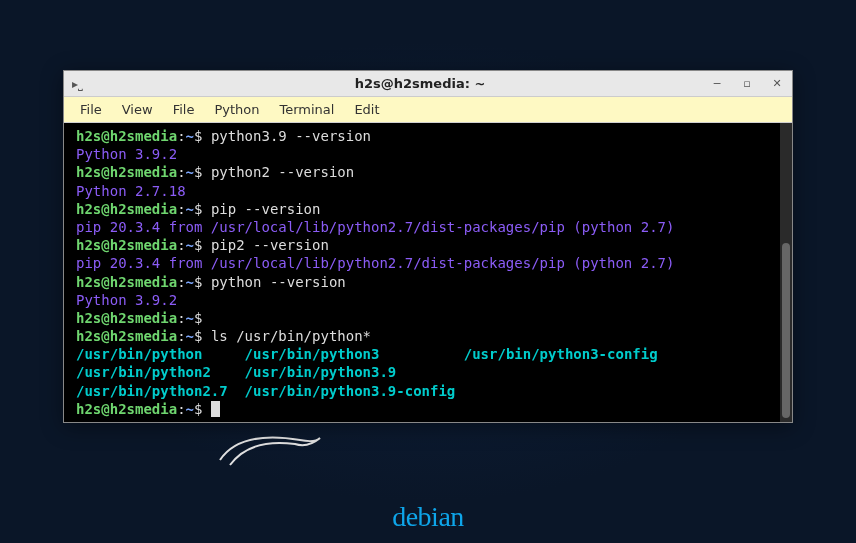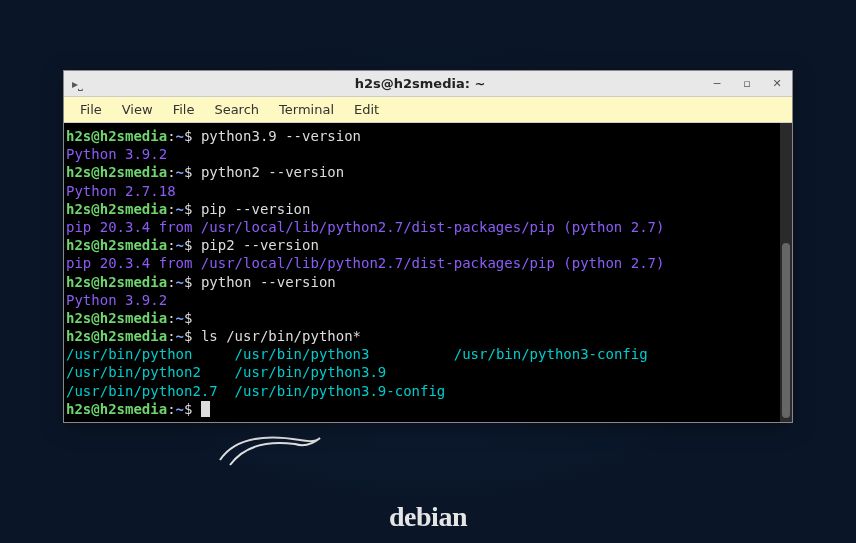--- a/index.html
+++ b/index.html
@@ -22,24 +22,24 @@
       top: 420px;
       width: 160px;
       height: 60px;
       pointer-events: none;
     }
     .debian-logo-text {
       position: absolute;
       left: 50%;
       bottom: 10px;
       transform: translateX(-50%);
-      color: #e5e5e5;
+      color: #0ea5e9;
       font-family: serif;
       font-size: 28px;
-      font-weight: bold;
+      font-weight: normal;
       letter-spacing: -0.5px;
     }
     .window {
       position: absolute;
       left: 63px;
       top: 70px;
       width: 730px;
       background: #f5f5f5;
       border: 1px solid #888;
       box-shadow: 0 4px 20px rgba(0,0,0,0.4);
@@ -84,35 +84,35 @@
       border-bottom: 1px solid #d0d0d0;
     }
     .menu-item {
       padding: 4px 10px;
       font-size: 13px;
       color: #333;
       cursor: pointer;
     }
     .terminal {
       background: #000;
-      padding: 4px 2px;
+      padding: 4px 12px;
       font-family: "DejaVu Sans Mono", "Liberation Mono", monospace;
       font-size: 14px;
       line-height: 1.3;
       position: relative;
       min-height: 290px;
     }
     .term-content { color: #ddd; white-space: pre; }
     .prompt-user { color: #6fd66f; font-weight: bold; }
     .prompt-colon { color: #ddd; }
     .prompt-path { color: #7ea9ff; font-weight: bold; }
     .prompt-dollar { color: #ddd; }
     .command { color: #ddd; }
     .output { color: #8b5cf6; }
-    .cyan { color: #00cccc; font-weight: normal; }
+    .cyan { color: #00cccc; font-weight: bold; }
     .cursor-block {
       display: inline-block;
       width: 9px;
       height: 16px;
       background: #ddd;
       vertical-align: text-bottom;
     }
     .scrollbar {
       position: absolute;
       right: 0;
@@ -153,21 +153,21 @@
       <div class="titlebar-btn">─</div>
       <div class="titlebar-btn">▫</div>
       <div class="titlebar-btn">✕</div>
     </div>
   </div>
 
   <div class="menubar">
     <div class="menu-item">File</div>
     <div class="menu-item">View</div>
     <div class="menu-item">File</div>
-    <div class="menu-item">Search</div>
+    <div class="menu-item">Python</div>
     <div class="menu-item">Terminal</div>
     <div class="menu-item">Edit</div>
   </div>
 
   <div class="terminal">
     <div class="term-content"><span class="term-line"><span class="prompt-user">h2s@h2smedia</span><span class="prompt-colon">:</span><span class="prompt-path">~</span><span class="prompt-dollar">$</span> <span class="command">python3.9 --version</span></span><span class="term-line output">Python 3.9.2</span><span class="term-line"><span class="prompt-user">h2s@h2smedia</span><span class="prompt-colon">:</span><span class="prompt-path">~</span><span class="prompt-dollar">$</span> <span class="command">python2 --version</span></span><span class="term-line output">Python 2.7.18</span><span class="term-line"><span class="prompt-user">h2s@h2smedia</span><span class="prompt-colon">:</span><span class="prompt-path">~</span><span class="prompt-dollar">$</span> <span class="command">pip --version</span></span><span class="term-line output">pip 20.3.4 from /usr/local/lib/python2.7/dist-packages/pip (python 2.7)</span><span class="term-line"><span class="prompt-user">h2s@h2smedia</span><span class="prompt-colon">:</span><span class="prompt-path">~</span><span class="prompt-dollar">$</span> <span class="command">pip2 --version</span></span><span class="term-line output">pip 20.3.4 from /usr/local/lib/python2.7/dist-packages/pip (python 2.7)</span><span class="term-line"><span class="prompt-user">h2s@h2smedia</span><span class="prompt-colon">:</span><span class="prompt-path">~</span><span class="prompt-dollar">$</span> <span class="command">python --version</span></span><span class="term-line output">Python 3.9.2</span><span class="term-line"><span class="prompt-user">h2s@h2smedia</span><span class="prompt-colon">:</span><span class="prompt-path">~</span><span class="prompt-dollar">$</span> <span class="command"></span></span><span class="term-line"><span class="prompt-user">h2s@h2smedia</span><span class="prompt-colon">:</span><span class="prompt-path">~</span><span class="prompt-dollar">$</span> <span class="command">ls /usr/bin/python*</span></span><span class="term-line"><span class="cyan">/usr/bin/python</span><span>     </span><span class="cyan">/usr/bin/python3</span><span>          </span><span class="cyan">/usr/bin/python3-config</span></span><span class="term-line"><span class="cyan">/usr/bin/python2</span><span>    </span><span class="cyan">/usr/bin/python3.9</span></span><span class="term-line"><span class="cyan">/usr/bin/python2.7</span><span>  </span><span class="cyan">/usr/bin/python3.9-config</span></span><span class="term-line"><span class="prompt-user">h2s@h2smedia</span><span class="prompt-colon">:</span><span class="prompt-path">~</span><span class="prompt-dollar">$</span> <span class="cursor-block"></span></span></div>
     <div class="scrollbar">
       <div class="scroll-thumb"></div>
     </div>
   </div>

